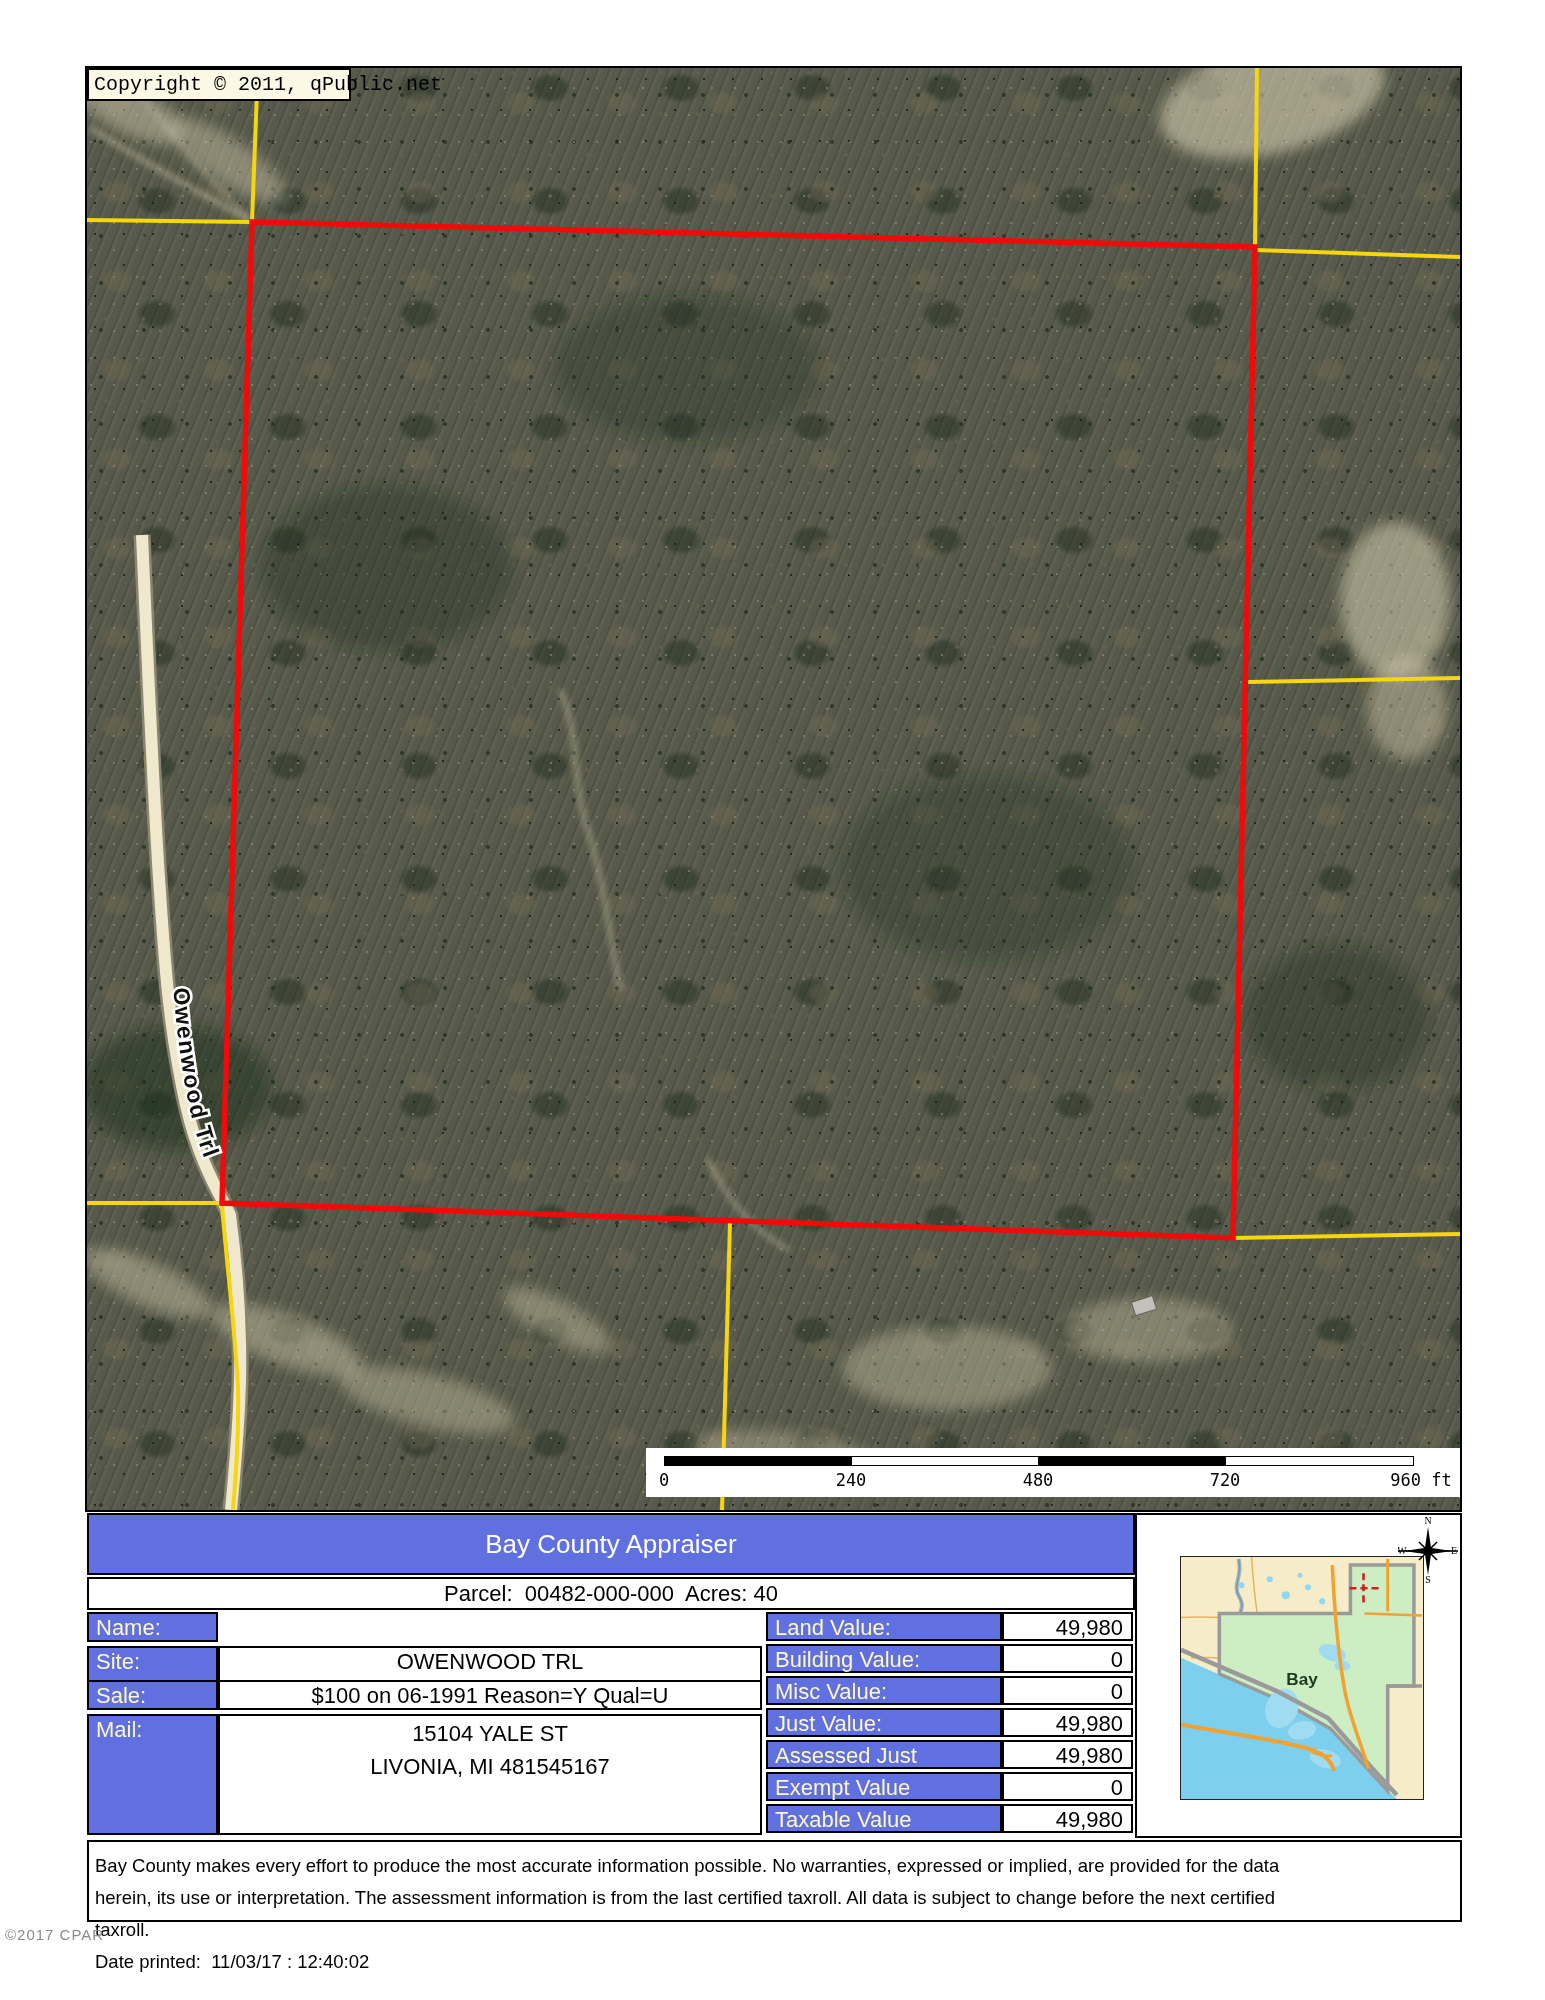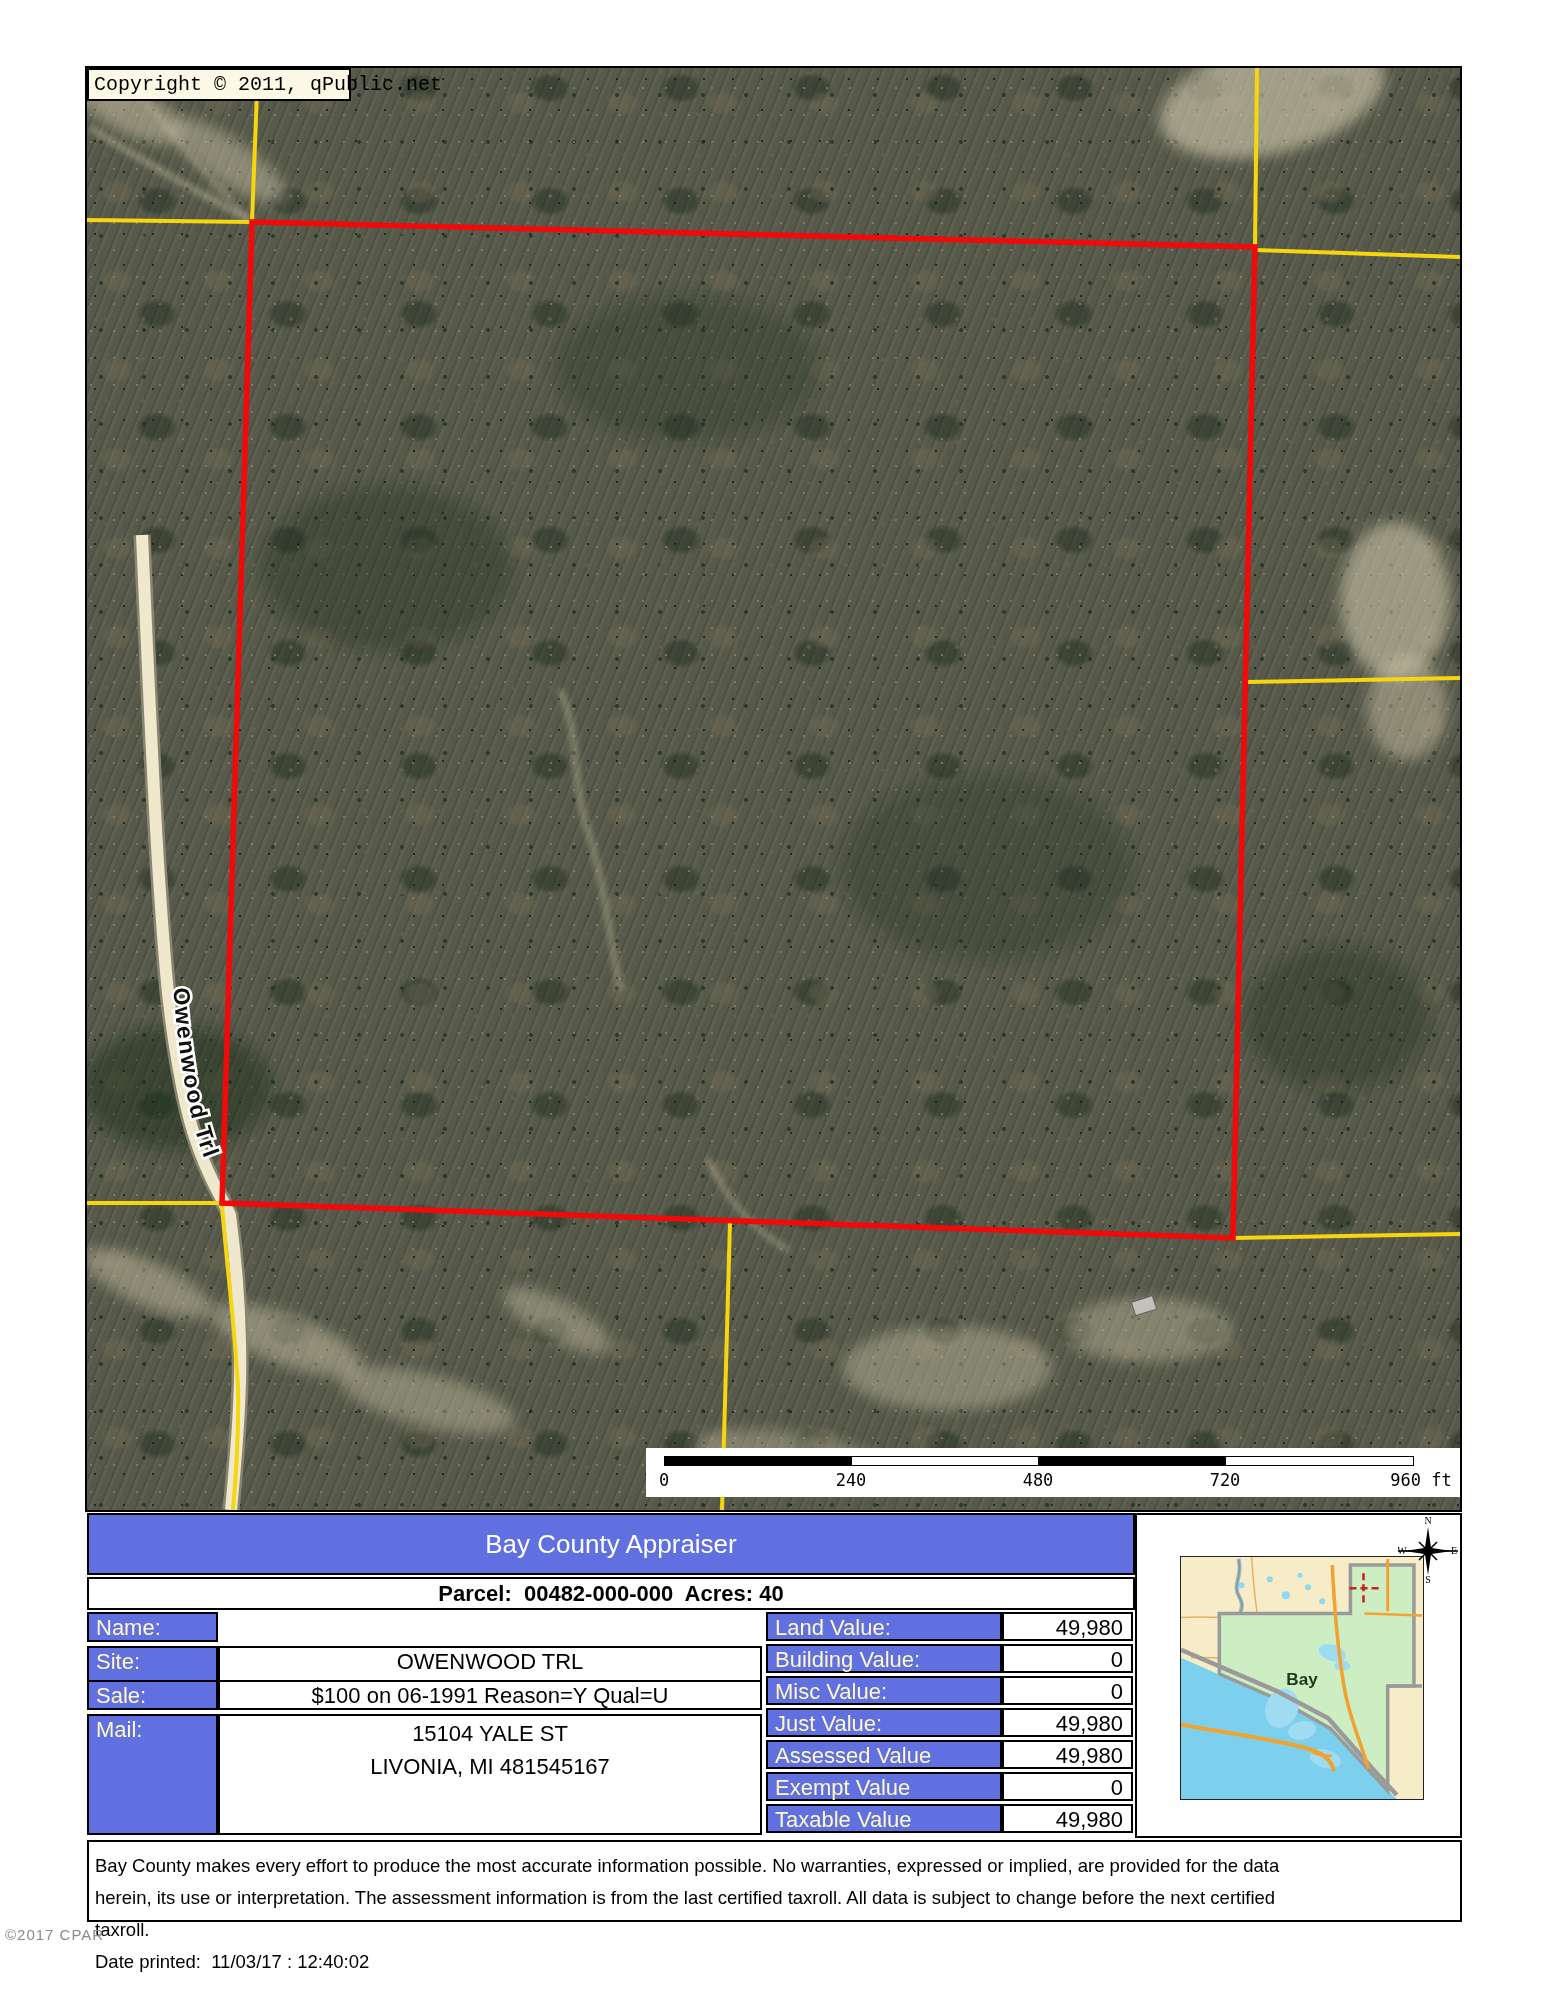--- a/index.html
+++ b/index.html
@@ -29,21 +29,21 @@
   .scalebar-box{left:559px;top:1380px;width:814px;height:49px;background:#fff;}
   .seg{position:absolute;top:8px;height:8px;border:1px solid #000;}
   .seg.b{background:#000;} .seg.w{background:#fff;}
   .tick{position:absolute;top:22px;transform:translateX(-50%);font-family:"DejaVu Sans Mono",monospace;
         font-size:17px;color:#000;white-space:pre;}
 
   
   .hdr-blue{left:87px;top:1513px;width:1048px;height:62px;background:#6170e0;border:2px solid #000;
     color:#fff;font-size:26px;text-align:center;line-height:58px;}
   .parcel-row{left:87px;top:1577px;width:1048px;height:33px;background:#fff;border:2px solid #000;
-    color:#000;font-size:22px;text-align:center;line-height:29px;white-space:pre;font-weight:bold;}
+    color:#000;font-size:22px;text-align:center;line-height:29px;white-space:pre;}
 
   .cell{border:2px solid #000;font-size:22px;line-height:26px;}
   .cell.blue{background:#6170e0;color:#fef9c3;padding:1px 0 0 7px;}
   .cell.val{background:#fff;color:#000;text-align:center;padding-top:1px;}
   .cell.amt{background:#fff;color:#000;text-align:right;padding:1px 8px 16px 0;}
 
   .lbl-col{left:87px;width:131px;} .ctr-col{left:218px;width:544px;}
   .rlbl-col{left:766px;width:236px;} .rval-col{left:1002px;width:131px;}
   .r1{top:1612px;height:30px;} .r2{top:1646px;height:47px;} .r3{top:1680px;height:30px;}
   .r4{top:1714px;height:121px;}
@@ -170,21 +170,21 @@
   </div>
 
   <div class="abs cell blue rlbl-col v1">Land Value:</div>
   <div class="abs cell amt  rval-col v1">49,980</div>
   <div class="abs cell blue rlbl-col v2">Building Value:</div>
   <div class="abs cell amt  rval-col v2">0</div>
   <div class="abs cell blue rlbl-col v3">Misc Value:</div>
   <div class="abs cell amt  rval-col v3">0</div>
   <div class="abs cell blue rlbl-col v4">Just Value:</div>
   <div class="abs cell amt  rval-col v4">49,980</div>
-  <div class="abs cell blue rlbl-col v5">Assessed Value</div>
+  <div class="abs cell blue rlbl-col v5">Assessed Just</div>
   <div class="abs cell amt  rval-col v5">49,980</div>
   <div class="abs cell blue rlbl-col v6">Exempt Value</div>
   <div class="abs cell amt  rval-col v6">0</div>
   <div class="abs cell blue rlbl-col v7">Taxable Value</div>
   <div class="abs cell amt  rval-col v7">49,980</div>
 
   <div class="abs inset-box">
     <svg class="inset-map" width="242" height="242" viewBox="0 0 240 240">
       <rect x="0" y="0" width="240" height="240" fill="#f6edc8"></rect>
 

